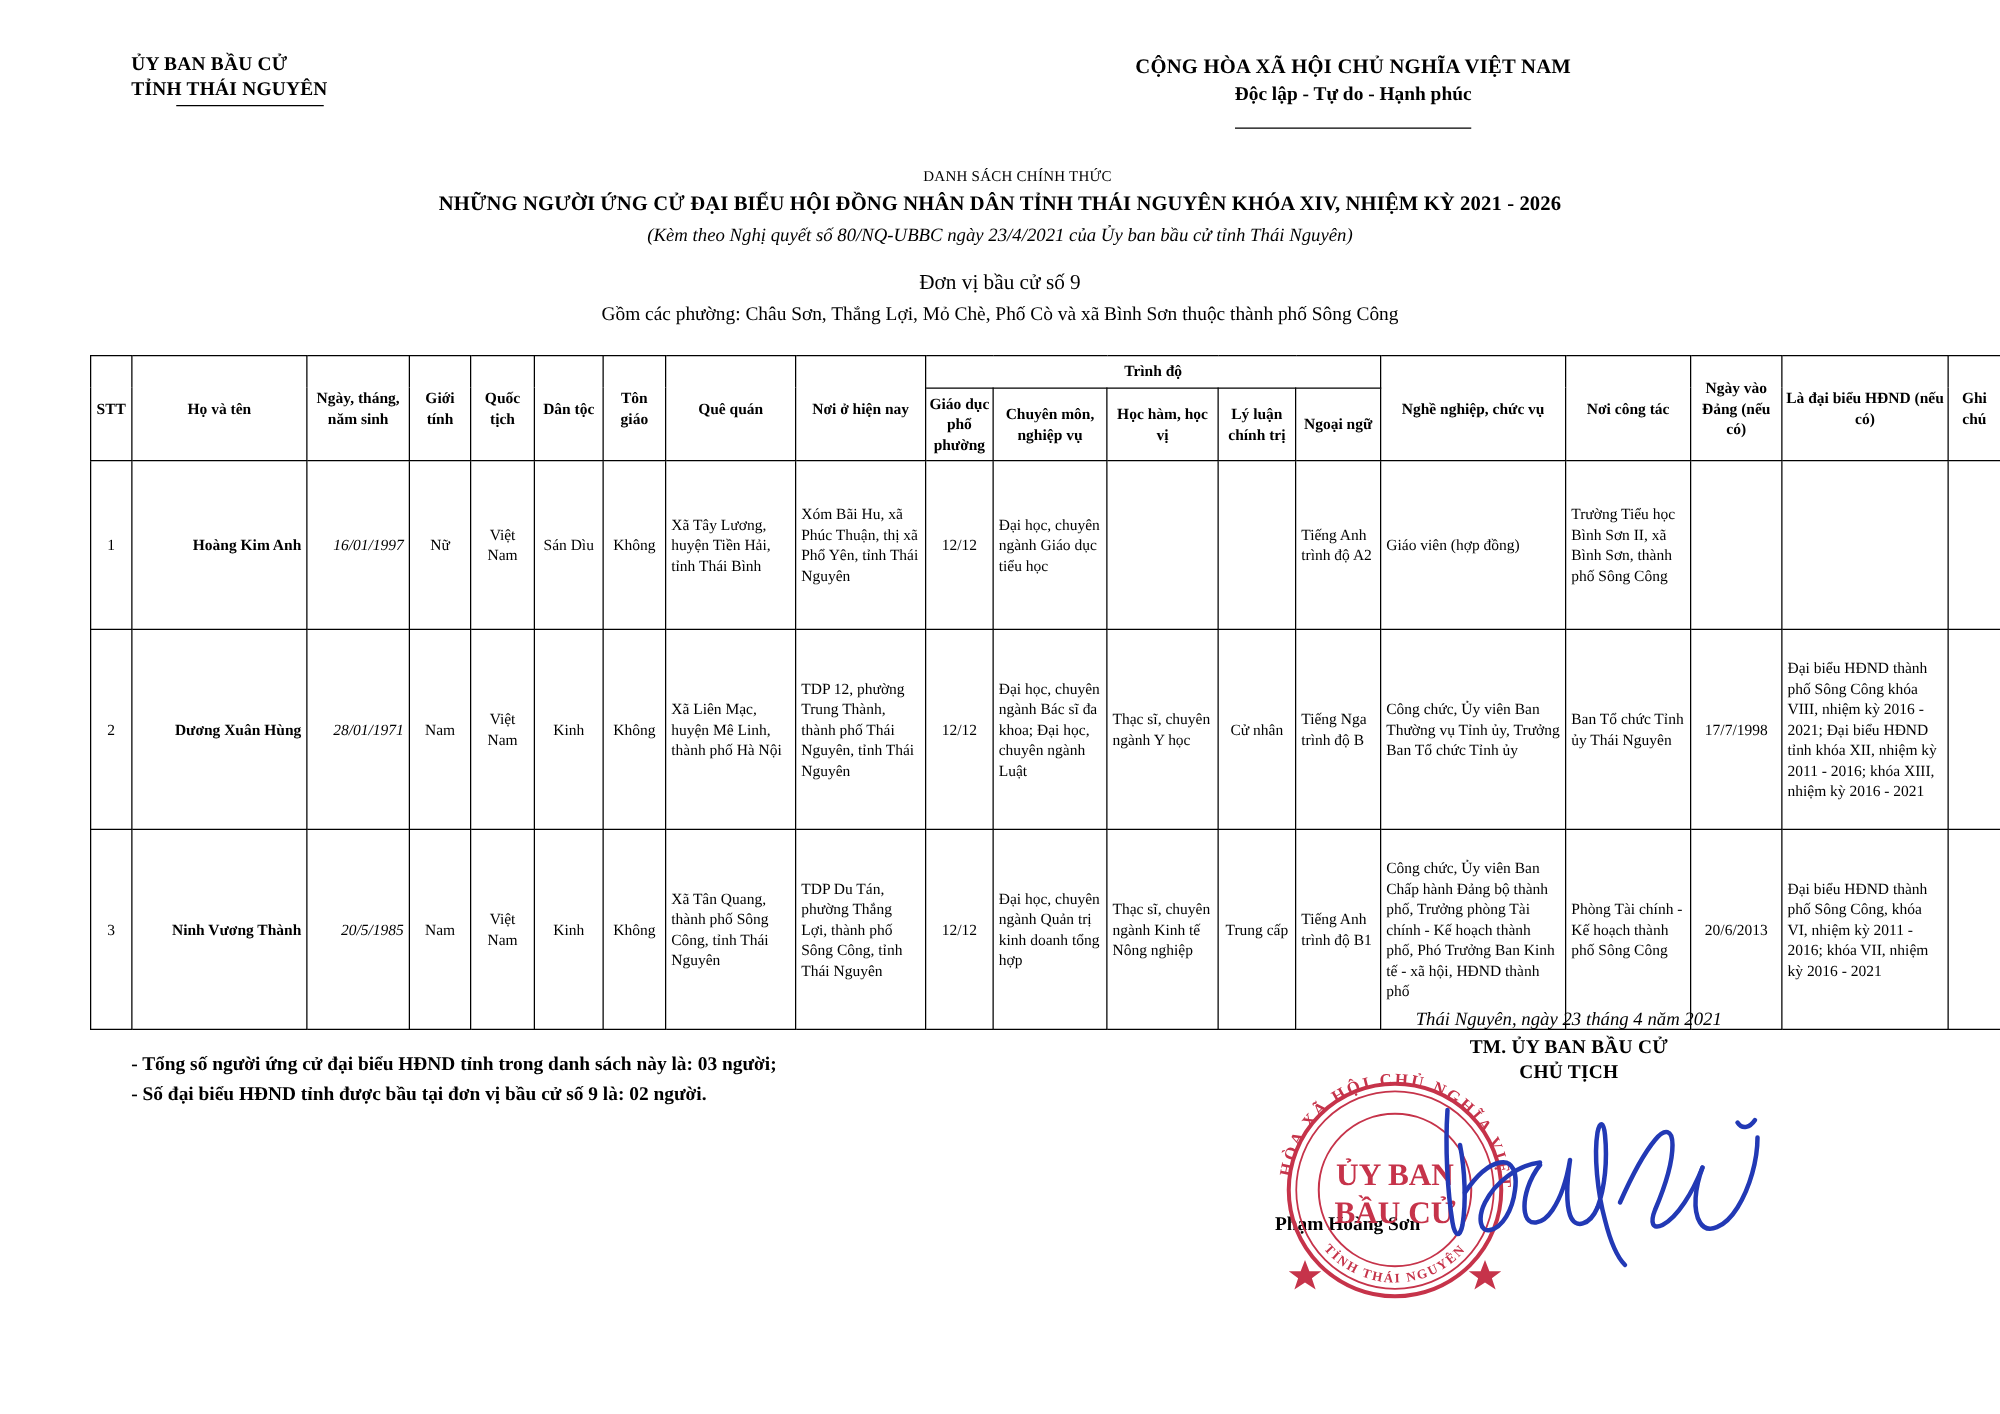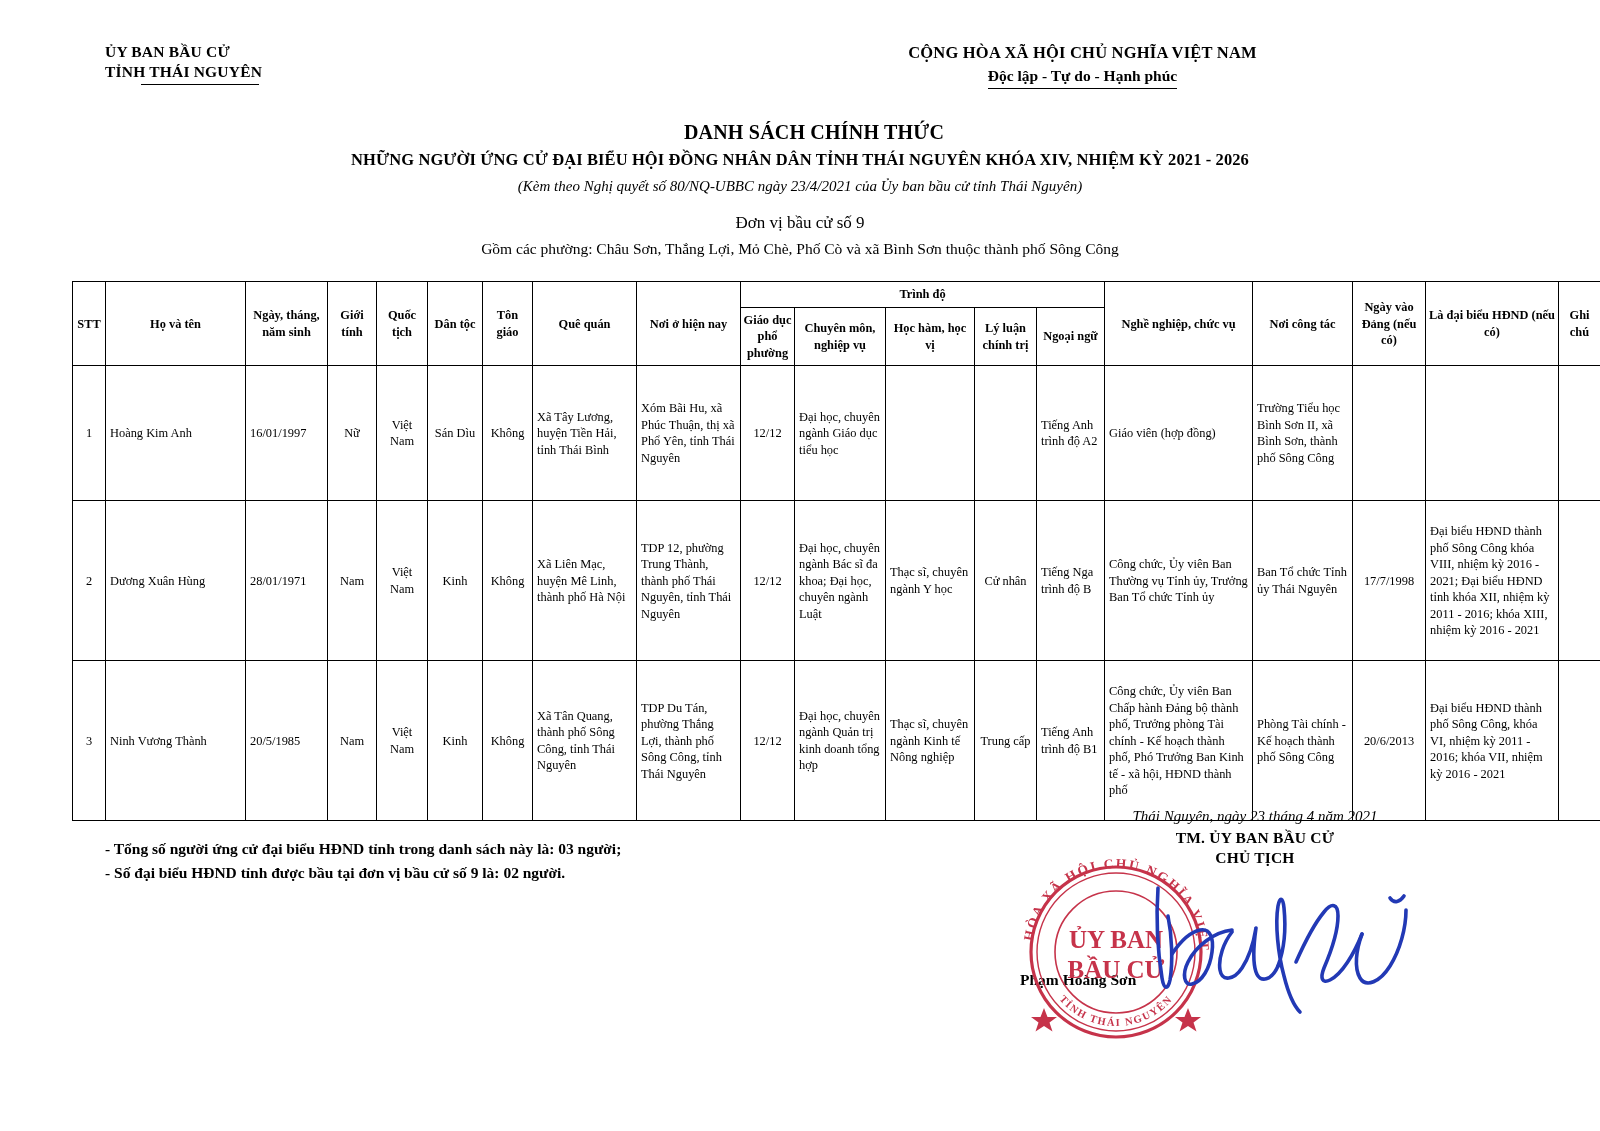--- a/index.html
+++ b/index.html
@@ -53,33 +53,33 @@
   .nation-line1 {
     font-weight: bold;
     font-size: 16.5px;
     letter-spacing: .2px;
   }
   .nation-line2 {
     font-weight: bold;
     font-size: 15.5px;
     display: inline-block;
     border-bottom: 1.6px solid #000;
-    padding-bottom: 1px;
+    padding-bottom: 15px;
     margin-top: 3px;
   }
 
   
   .title-block {
     text-align: center;
     margin-top: 30px;
     line-height: 1.38;
   }
   .title-main {
-    font-weight: bold;
-    font-size: 20px;
+    font-weight: normal;
+    font-size: 12px;
     letter-spacing: .2px;
     padding-left: 28px;
   }
   .title-sub {
     font-weight: bold;
     font-size: 16.5px;
     letter-spacing: .1px;
     margin-top: 3px;
   }
   .title-note {
@@ -117,22 +117,22 @@
   table.roster th {
     text-align: center;
     font-weight: bold;
     font-size: 12.4px;
     padding: 4px 2px;
   }
   table.roster td {
     vertical-align: middle;
   }
   td.c-stt      { text-align: center; width: 33px; }
-  td.c-name     { text-align: left;   padding-left: 7px; }
-  td.c-dob      { text-align: left; }
+  td.c-name     { text-align: right;   padding-left: 7px; font-weight: bold; }
+  td.c-dob      { text-align: right; font-style: italic; }
   td.c-sex      { text-align: center; }
   td.c-nation   { text-align: center; }
   td.c-ethnic   { text-align: center; }
   td.c-religion { text-align: center; }
   td.c-text     { text-align: left; padding-left: 6px; }
   td.c-center   { text-align: center; }
 
   col.w-stt      { width: 33px; }
   col.w-name     { width: 140px; }
   col.w-dob      { width: 82px; }

